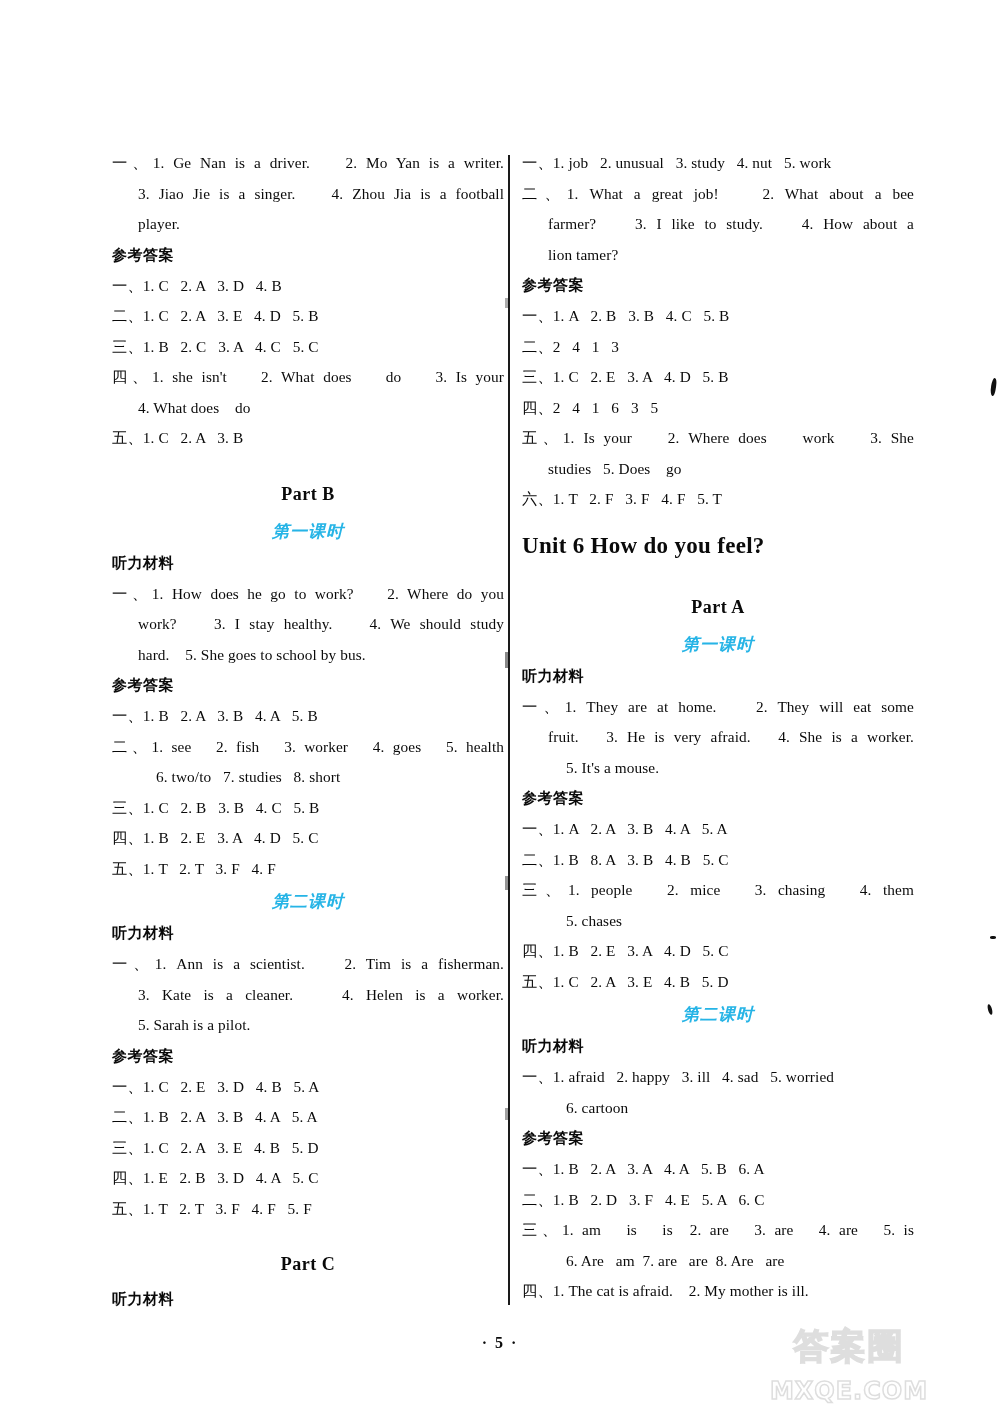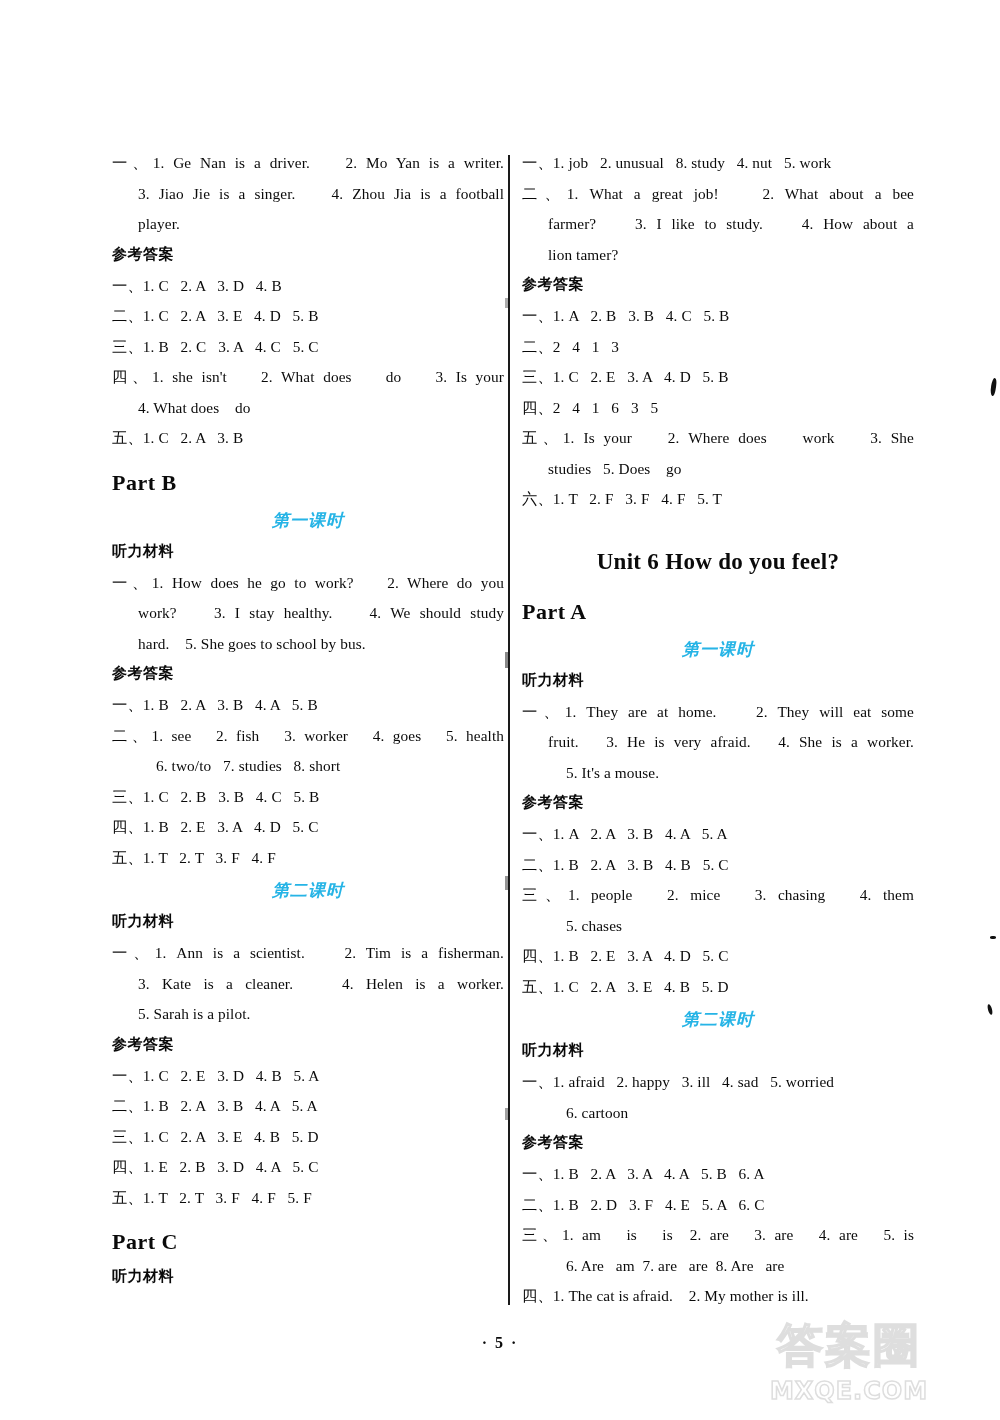--- a/index.html
+++ b/index.html
@@ -55,47 +55,47 @@
   }
   .line.indent  { text-indent: 0; padding-left: 26px; }
   .line.indent2 { padding-left: 44px; }
   .line.just {
     text-align: justify;
     text-align-last: justify;
   }
 
   
   .part-title {
+    text-align: center;
+    font-weight: bold;
+    font-size: 18px;
+    line-height: 40px;
+    margin-top: 20px;
+    letter-spacing: 0.5px;
+  }
+  .unit-title {
     text-align: left;
-    font-weight: bold;
-    font-size: 22px;
-    line-height: 40px;
-    margin-top: 9px;
-    letter-spacing: 0.5px;
-  }
-  .unit-title {
-    text-align: center;
     font-weight: bold;
     font-size: 23px;
     line-height: 42px;
-    margin-top: 26px;
+    margin-top: 10px;
     letter-spacing: 0.3px;
   }
   .keshi {
     text-align: center;
     font-family: "DejaVu Sans", "Liberation Sans", sans-serif;
     font-weight: bold;
     font-size: 17px;
     line-height: 34px;
     color: #26b4e6;
     letter-spacing: 1px;
     font-style: italic;
   }
   .cn-head {
-    font-family: Liberation Mono, monospace;
+    font-family: Liberation Serif, serif;
     font-weight: bold;
     font-size: 15px;
     line-height: 31px;
     letter-spacing: 0.5px;
     color: #0a0a0a;
   }
 
   
   .page-num {
     position: absolute;
@@ -112,22 +112,22 @@
   .watermark {
     position: absolute;
     right: 14px;
     bottom: 12px;
     width: 220px;
     text-align: center;
     pointer-events: none;
     user-select: none;
   }
   .wm-cn {
-    font-family: Liberation Serif, serif;
-    font-size: 46px;
+    font-family: Liberation Sans, sans-serif;
+    font-size: 35px;
     font-weight: bold;
     letter-spacing: 2px;
     line-height: 56px;
     color: transparent;
     -webkit-text-stroke: 1.6px #dedede;
     text-shadow: 0 0 0 transparent;
     text-align: center;
   }
   .wm-en {
     font-family: "DejaVu Sans", "Liberation Sans", sans-serif;
@@ -215,21 +215,21 @@
       </div>
 
       <div class="part-title">Part C</div>
       <div class="cn-head">听力材料</div>
 
     </div>
 
     <div class="col col-right">
 
       <div>
-        <div class="line">一、1. job   2. unusual   8. study   4. nut   5. work</div>
+        <div class="line">一、1. job   2. unusual   3. study   4. nut   5. work</div>
         <div class="line just">二、1. What a great job!    2. What about a bee</div>
         <div class="line indent just">farmer?    3. I like to study.    4. How about a</div>
         <div class="line indent">lion tamer?</div>
       </div>
 
       <div class="cn-head">参考答案</div>
       <div>
         <div class="line">一、1. A   2. B   3. B   4. C   5. B</div>
         <div class="line">二、2   4   1   3</div>
         <div class="line">三、1. C   2. E   3. A   4. D   5. B</div>
@@ -246,21 +246,21 @@
       <div class="cn-head">听力材料</div>
       <div>
         <div class="line just">一、1. They are at home.    2. They will eat some</div>
         <div class="line indent just">fruit.   3. He is very afraid.   4. She is a worker.</div>
         <div class="line indent2">5. It's a mouse.</div>
       </div>
 
       <div class="cn-head">参考答案</div>
       <div>
         <div class="line">一、1. A   2. A   3. B   4. A   5. A</div>
-        <div class="line">二、1. B   2. A   3. B   4. B   5. C</div>
+        <div class="line">二、1. B   8. A   3. B   4. B   5. C</div>
         <div class="line just">三、1. people   2. mice   3. chasing   4. them</div>
         <div class="line indent2">5. chases</div>
         <div class="line">四、1. B   2. E   3. A   4. D   5. C</div>
         <div class="line">五、1. C   2. A   3. E   4. B   5. D</div>
       </div>
 
       <div class="keshi">第二课时</div>
 
       <div class="cn-head">听力材料</div>
       <div>

